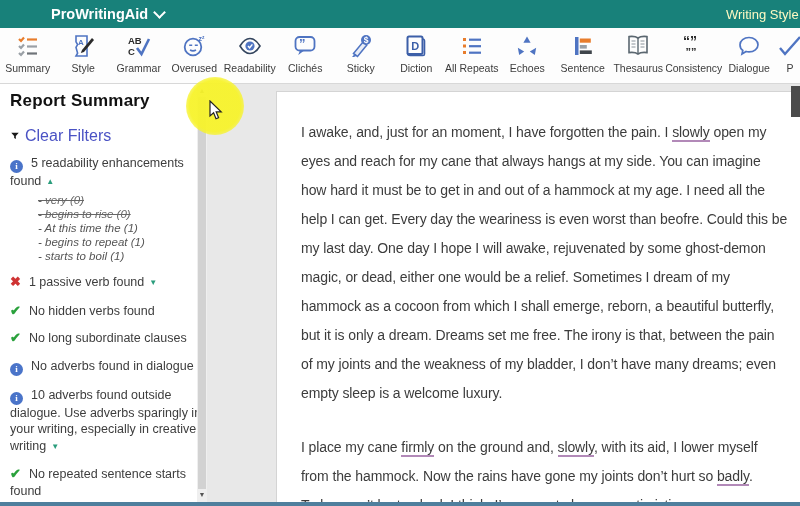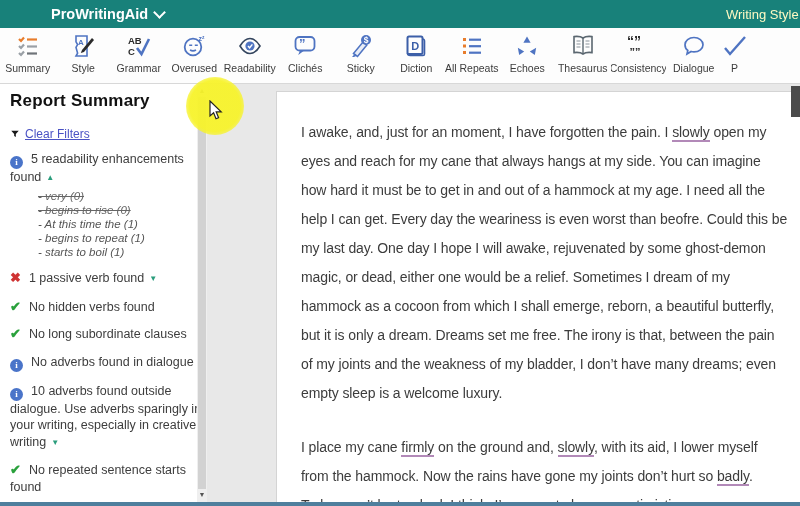--- a/index.html
+++ b/index.html
@@ -29,21 +29,21 @@
   
   .content{position:absolute;left:0;top:84px;width:800px;height:418px;background:#e8e8e8;}
 
   
   .panel{position:absolute;left:0;top:0;width:213px;height:418px;background:#fff;overflow:hidden;}
   .panel-title{font-size:17px;font-weight:700;color:#111;margin:7px 0 0 10px;letter-spacing:.2px;}
   .panel-close{position:absolute;right:8px;top:2px;font-size:15px;font-weight:700;color:#222;
                cursor:pointer;line-height:15px;}
   .clear-row{display:flex;align-items:center;gap:5px;margin:16px 0 10px 10px;cursor:pointer;}
   .clear-row svg{width:10px;height:10px;fill:#1a1a1a;}
-  .clear-link{font-size:12px;color:var(--link,#4a52c4);text-decoration:underline;}
+  .clear-link{font-size:16px;color:var(--link,#4a52c4);}
   .p-items{padding:0 8px 0 10px;}
   .p-item{font-size:12.5px;line-height:16.5px;color:#3d3d3d;margin-bottom:11px;cursor:pointer;}
   .badge-info{display:inline-block;width:13px;height:13px;border-radius:50%;background:var(--info,#4a74c9);
       color:#fff;font-size:9px;font-weight:700;text-align:center;line-height:13px;margin-right:8px;
       vertical-align:-2px;font-family:"Liberation Serif",serif;}
   .glyph-check{color:var(--green,#2aa13c);font-weight:700;font-size:13px;margin-right:8px;}
   .glyph-error{color:var(--red,#cf3333);font-weight:700;font-size:13px;margin-right:8px;}
   .arrow{color:var(--arrowteal,#2a9d7c);font-size:8px;margin-left:5px;vertical-align:1px;}
   .p-sub{margin:3px 0 0 28px;font-size:11.5px;font-style:italic;color:#555;line-height:13.5px;}
   .p-sub .struck{text-decoration:line-through;color:#666;}
@@ -189,20 +189,31 @@
       </div>
       <div class="tb-item">
         <div class="tb-icon">
           <svg viewBox="0 0 24 24" fill="#4f74c2">
             <path d="M12 2.5l3.6 6.2H8.4z"></path>
             <path d="M4.2 21l-1.4-7.2 6.4 3.6z"></path>
             <path d="M19.8 21l1.4-7.2-6.4 3.6z"></path>
           </svg>
         </div>
         <span class="tb-label">Echoes</span>
+      </div>
+      <div class="tb-item">
+        <div class="tb-icon">
+          <svg viewBox="0 0 24 24">
+            <rect x="4" y="3" width="3.5" height="18" fill="#4f74c2"></rect>
+            <rect x="8.8" y="4.5" width="11" height="4.2" fill="#e87d2c"></rect>
+            <rect x="8.8" y="11" width="7" height="3.6" fill="#9aa0a6"></rect>
+            <rect x="8.8" y="16.4" width="12" height="3.6" fill="#3f454b"></rect>
+          </svg>
+        </div>
+        <span class="tb-label">Sentence</span>
       </div>
       <div class="tb-item">
         <div class="tb-icon">
           <svg viewBox="0 0 24 24">
             <path d="M12 4C10 2.6 7 2.1 3 2.6v16c4-.5 7 0 9 1.4 2-1.4 5-1.9 9-1.4v-16C17 2.1 14 2.6 12 4z" fill="none" stroke="#5b6770" stroke-width="1.6"></path>
             <path d="M12 4v16" stroke="#5b6770" stroke-width="1.4"></path>
             <path d="M5.5 7h4M5.5 10h4M5.5 13h4M14.5 7h4M14.5 10h4M14.5 13h4" stroke="#8a939b" stroke-width="1"></path>
           </svg>
         </div>
         <span class="tb-label">Thesaurus</span>

